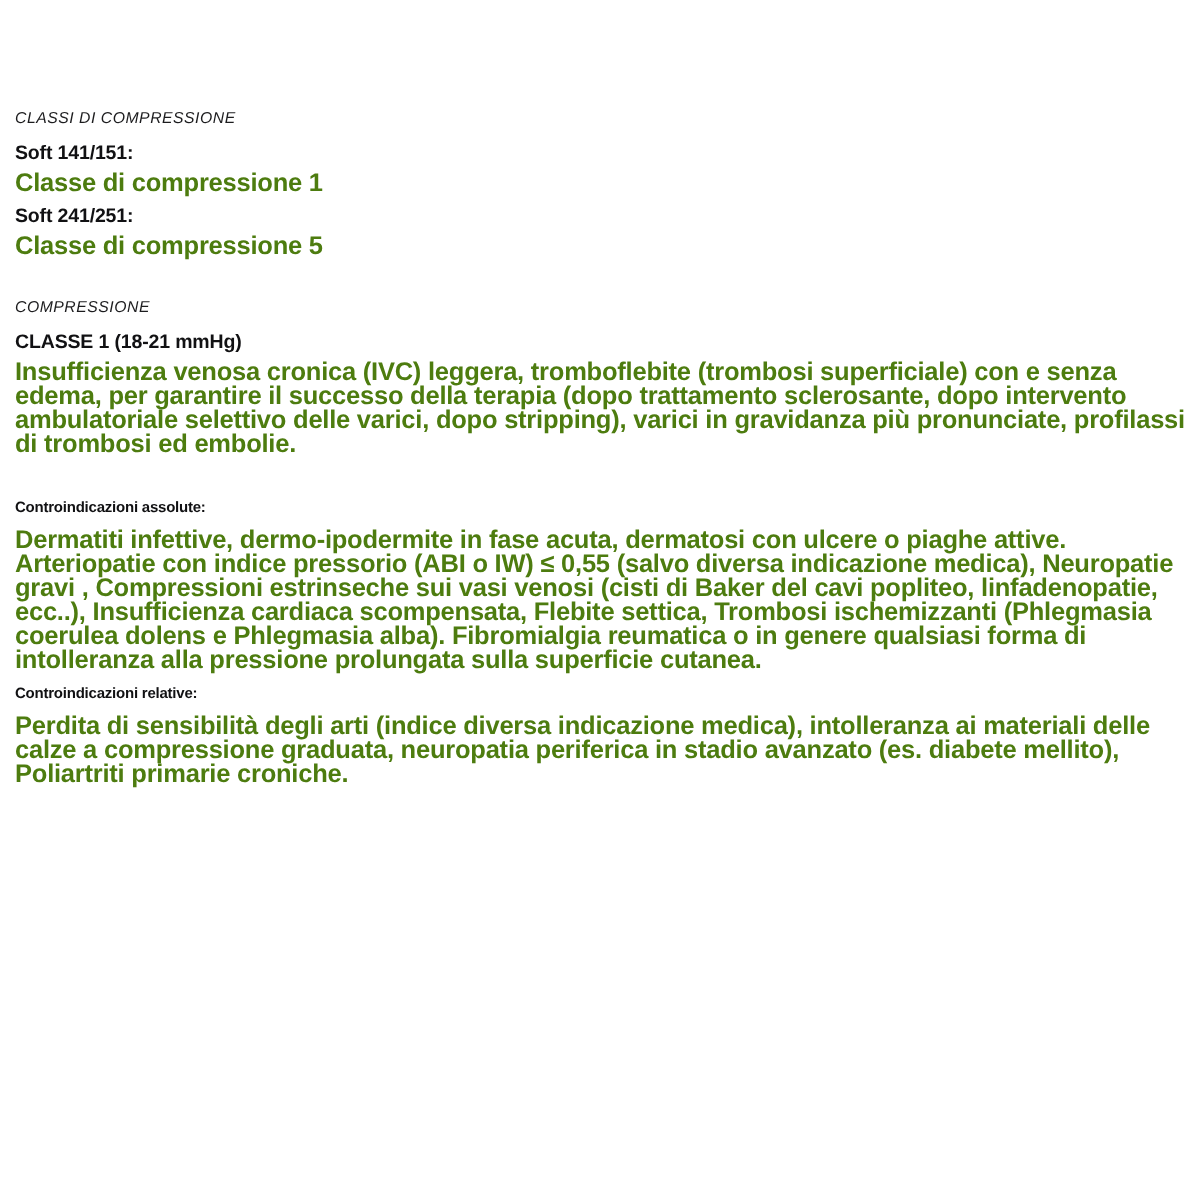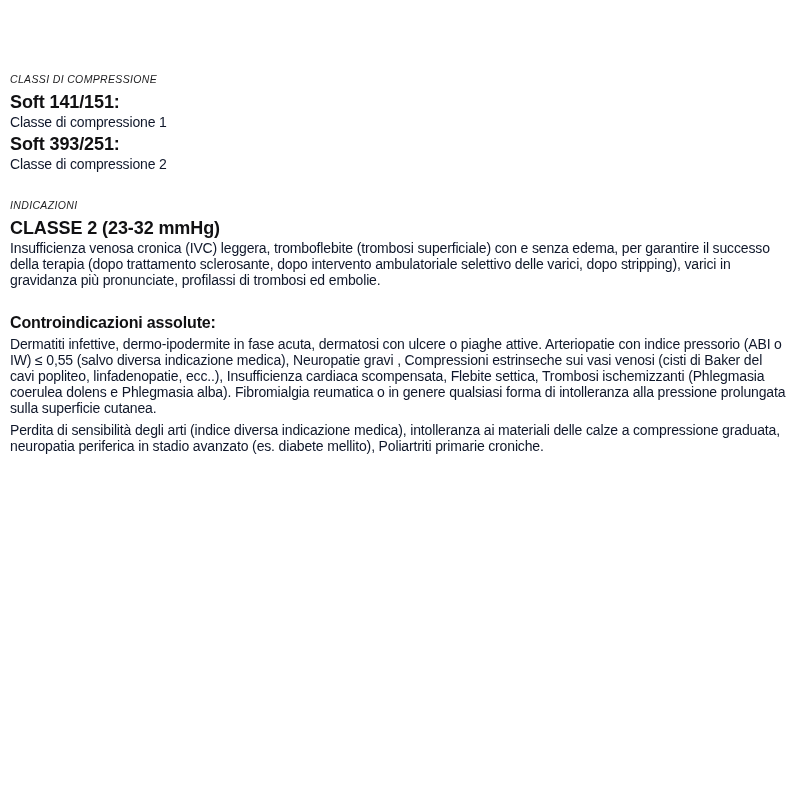--- a/index.html
+++ b/index.html
@@ -29,61 +29,62 @@
   .sec-heading {
     font-size: 10.5px;
     font-weight: 400;
     font-style: italic;
     letter-spacing: 0.35px;
     line-height: 14px;
     margin: 0 0 8px 0;
     color: #1c1c1e;
   }
   .label {
-    font-size: 18px;
+    font-size: 13px;
     font-weight: 700;
     line-height: 16px;
     letter-spacing: -0.1px;
     margin: 0 0 4px 0;
     color: #111113;
   }
   .label-lg {
-    font-size: 16px;
+    font-size: 10px;
     line-height: 18px;
     letter-spacing: -0.15px;
   }
   .text {
-    font-size: 14px;
-    font-weight: 400;
+    font-size: 17px;
+    font-weight: 700;
     line-height: 16px;
     letter-spacing: -0.15px;
     margin: 0 0 6px 0;
-    color: #0f172a;
+    color: #4d7c0f;
   }
 </style>
 </head>
 <body>
 
 <div class="page">
   <div class="content">
 
     <section>
       <h2 class="sec-heading">CLASSI DI COMPRESSIONE</h2>
       <p class="label">Soft 141/151:</p>
       <p class="text">Classe di compressione 1</p>
-      <p class="label">Soft 393/251:</p>
-      <p class="text">Classe di compressione 2</p>
+      <p class="label">Soft 241/251:</p>
+      <p class="text">Classe di compressione 5</p>
     </section>
 
     <section>
-      <h2 class="sec-heading">INDICAZIONI</h2>
-      <p class="label">CLASSE 2 (23-32 mmHg)</p>
+      <h2 class="sec-heading">COMPRESSIONE</h2>
+      <p class="label">CLASSE 1 (18-21 mmHg)</p>
       <p class="text">Insufficienza venosa cronica (IVC) leggera, tromboflebite (trombosi superficiale) con e senza edema, per garantire il successo della terapia (dopo trattamento sclerosante, dopo intervento ambulatoriale selettivo delle varici, dopo stripping), varici in gravidanza più pronunciate, profilassi di trombosi ed embolie.</p>
     </section>
 
     <section>
       <p class="label label-lg">Controindicazioni assolute:</p>
       <p class="text">Dermatiti infettive, dermo-ipodermite in fase acuta, dermatosi con ulcere o piaghe attive. Arteriopatie con indice pressorio (ABI o IW) ≤ 0,55 (salvo diversa indicazione medica), Neuropatie gravi , Compressioni estrinseche sui vasi venosi (cisti di Baker del cavi popliteo, linfadenopatie, ecc..), Insufficienza cardiaca scompensata, Flebite settica, Trombosi ischemizzanti (Phlegmasia coerulea dolens e Phlegmasia alba). Fibromialgia reumatica o in genere qualsiasi forma di intolleranza alla pressione prolungata sulla superficie cutanea.</p>
+      <p class="label label-lg">Controindicazioni relative:</p>
       <p class="text">Perdita di sensibilità degli arti (indice diversa indicazione medica), intolleranza ai materiali delle calze a compressione graduata, neuropatia periferica in stadio avanzato (es. diabete mellito), Poliartriti primarie croniche.</p>
     </section>
 
   </div>
 </div>
 
 </body></html>

